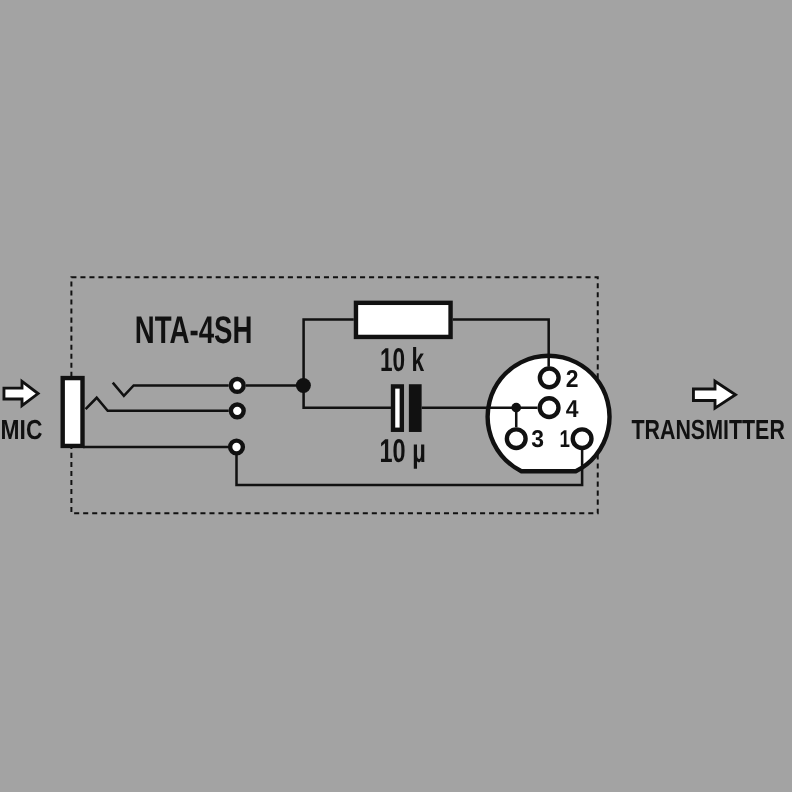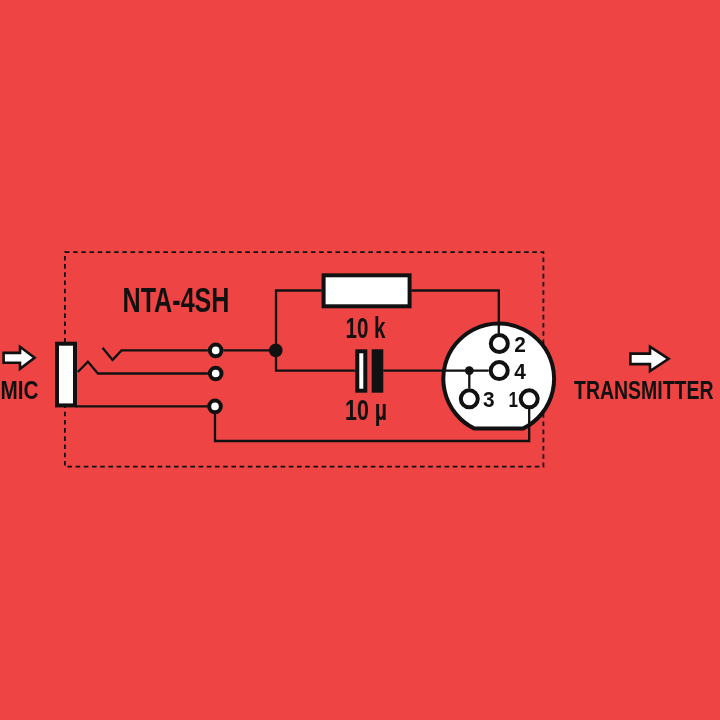--- a/index.html
+++ b/index.html
@@ -7,21 +7,21 @@
     padding: 0;
     width: 720px;
     height: 720px;
     background: #ffffff;
     overflow: hidden;
   }
   .stage {
     position: relative;
     width: 720px;
     height: 720px;
-    background: #ef4444;
+    background: #a3a3a3;
   }
   svg { display: block; }
   .ln {
     stroke: #111111;
     stroke-width: 2.3;
     fill: none;
     stroke-linecap: butt;
     stroke-linejoin: miter;
   }
   .sym {

